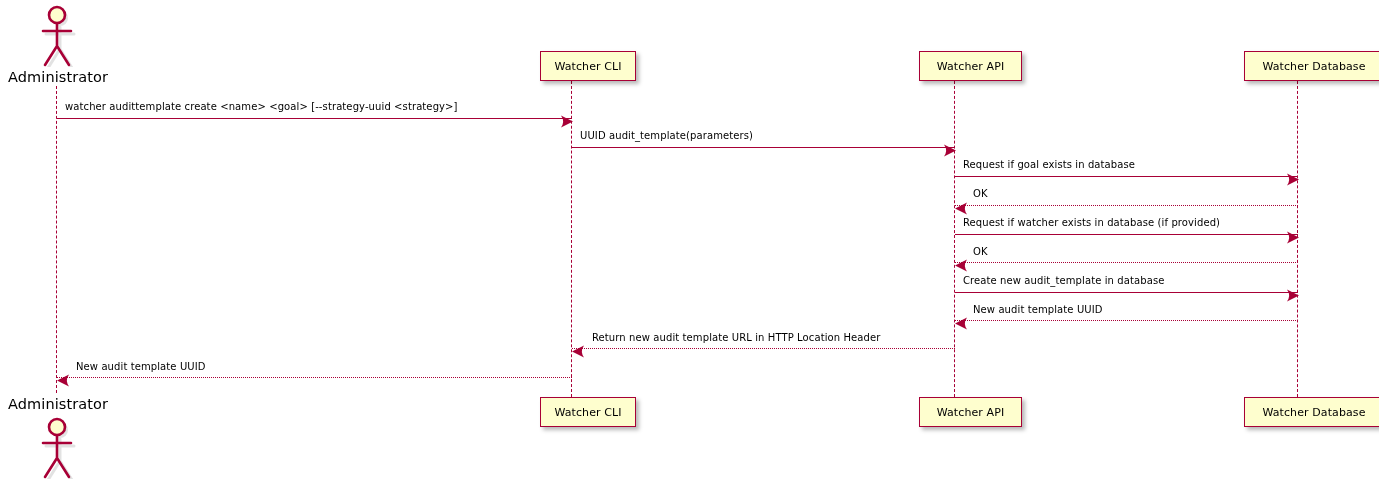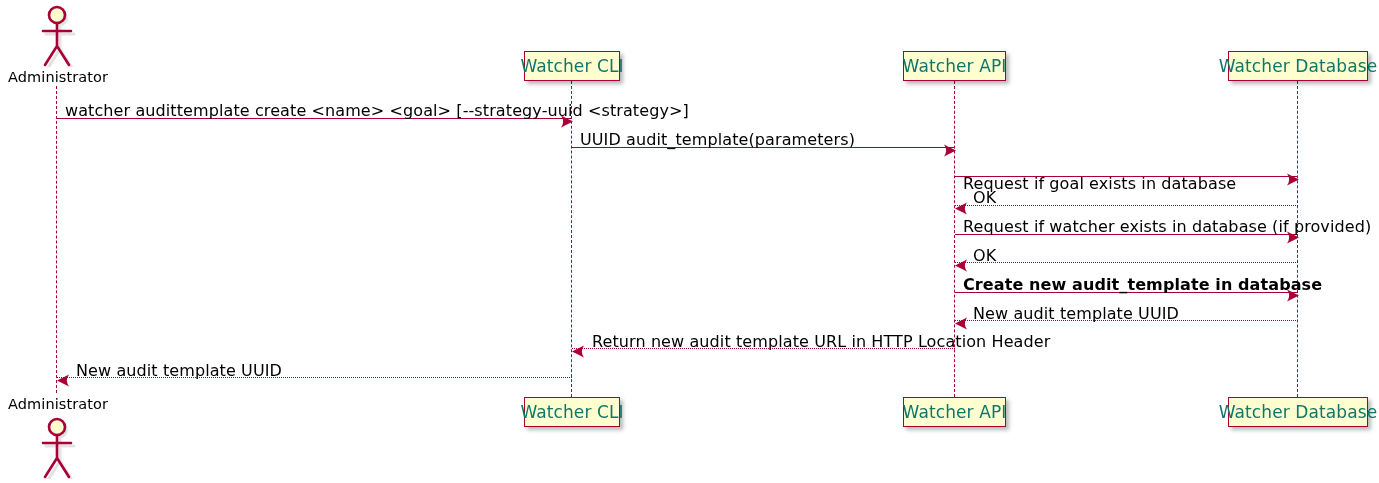--- a/index.html
+++ b/index.html
@@ -12,24 +12,25 @@
   #diagram{position:relative;width:1379px;height:483px;}
 
   
   .pbox{
     position:absolute;
     background:#FEFECE;
     border:1.5px solid #A80036;
     box-shadow:3px 3px 4px rgba(0,0,0,0.28);
     box-sizing:border-box;
     display:flex;align-items:center;justify-content:center;
-    font-size:17px;
-    color:#0f766e;
+    font-size:11px;
+    color:#000000;
     white-space:nowrap;
     letter-spacing:0.1px;
+    margin-left:16px;
   }
 
   
   .actor{position:absolute;}
   .actor-label{
     position:absolute;
     font-size:14.5px;
     color:#000000;
     white-space:nowrap;
     letter-spacing:0.1px;
@@ -46,21 +47,21 @@
   .msg-line{
     position:absolute;
     height:0;
     border-top:1.5px solid #A80036;
   }
   .msg-line.dotted{
     border-top:1.5px dotted #A80036;
   }
   .msg-label{
     position:absolute;
-    font-size:16px;
+    font-size:10px;
     color:#000000;
     white-space:nowrap;
     letter-spacing:0.1px;
   }
   .arrowhead{position:absolute;}
 </style>
 </head>
 <body>
 
 <div id="diagram">
@@ -80,41 +81,41 @@
       <div class="msg-label" style="left: 65px; top: 101px;">watcher audittemplate create &lt;name&gt; &lt;goal&gt; [--strategy-uuid &lt;strategy&gt;]</div>
       <div class="msg-line" style="left: 572px; top: 147px; width: 383px;"></div>
       <div class="arrowhead" style="top: 141.5px; left: 944px;"><svg width="12" height="13" viewBox="0 0 12 13">
           <path d="M12 6.5 L0 0.5 Q4.2 6.5 0 12.5 Z" fill="#A80036"></path>
         </svg></div>
       <div class="msg-label" style="left: 580px; top: 130px;">UUID audit_template(parameters)</div>
       <div class="msg-line" style="left: 955px; top: 176px; width: 343px;"></div>
       <div class="arrowhead" style="top: 170.5px; left: 1287px;"><svg width="12" height="13" viewBox="0 0 12 13">
           <path d="M12 6.5 L0 0.5 Q4.2 6.5 0 12.5 Z" fill="#A80036"></path>
         </svg></div>
-      <div class="msg-label" style="left: 963px; top: 174px;">Request if goal exists in database</div>
+      <div class="msg-label" style="left: 963px; top: 159px;">Request if goal exists in database</div>
       <div class="msg-line dotted" style="left: 955px; top: 205px; width: 343px;"></div>
       <div class="arrowhead" style="top: 199.5px; left: 955px;"><svg width="12" height="13" viewBox="0 0 12 13">
           <path d="M0 6.5 L12 0.5 Q7.8 6.5 12 12.5 Z" fill="#A80036"></path>
         </svg></div>
       <div class="msg-label" style="left: 973px; top: 188px;">OK</div>
       <div class="msg-line" style="left: 955px; top: 234px; width: 343px;"></div>
       <div class="arrowhead" style="top: 228.5px; left: 1287px;"><svg width="12" height="13" viewBox="0 0 12 13">
           <path d="M12 6.5 L0 0.5 Q4.2 6.5 0 12.5 Z" fill="#A80036"></path>
         </svg></div>
       <div class="msg-label" style="left: 963px; top: 217px;">Request if watcher exists in database (if provided)</div>
       <div class="msg-line dotted" style="left: 955px; top: 262px; width: 343px;"></div>
       <div class="arrowhead" style="top: 256.5px; left: 955px;"><svg width="12" height="13" viewBox="0 0 12 13">
           <path d="M0 6.5 L12 0.5 Q7.8 6.5 12 12.5 Z" fill="#A80036"></path>
         </svg></div>
       <div class="msg-label" style="left: 973px; top: 246px;">OK</div>
       <div class="msg-line" style="left: 955px; top: 292px; width: 343px;"></div>
       <div class="arrowhead" style="top: 286.5px; left: 1287px;"><svg width="12" height="13" viewBox="0 0 12 13">
           <path d="M12 6.5 L0 0.5 Q4.2 6.5 0 12.5 Z" fill="#A80036"></path>
         </svg></div>
-      <div class="msg-label" style="left: 963px; top: 275px; font-weight: bold;">Create new audit_template in database</div>
+      <div class="msg-label" style="left: 963px; top: 275px;">Create new audit_template in database</div>
       <div class="msg-line dotted" style="left: 955px; top: 320px; width: 343px;"></div>
       <div class="arrowhead" style="top: 314.5px; left: 955px;"><svg width="12" height="13" viewBox="0 0 12 13">
           <path d="M0 6.5 L12 0.5 Q7.8 6.5 12 12.5 Z" fill="#A80036"></path>
         </svg></div>
       <div class="msg-label" style="left: 973px; top: 304px;">New audit template UUID</div>
       <div class="msg-line dotted" style="left: 572px; top: 348px; width: 383px;"></div>
       <div class="arrowhead" style="top: 342.5px; left: 572px;"><svg width="12" height="13" viewBox="0 0 12 13">
           <path d="M0 6.5 L12 0.5 Q7.8 6.5 12 12.5 Z" fill="#A80036"></path>
         </svg></div>
       <div class="msg-label" style="left: 592px; top: 332px;">Return new audit template URL in HTTP Location Header</div>

